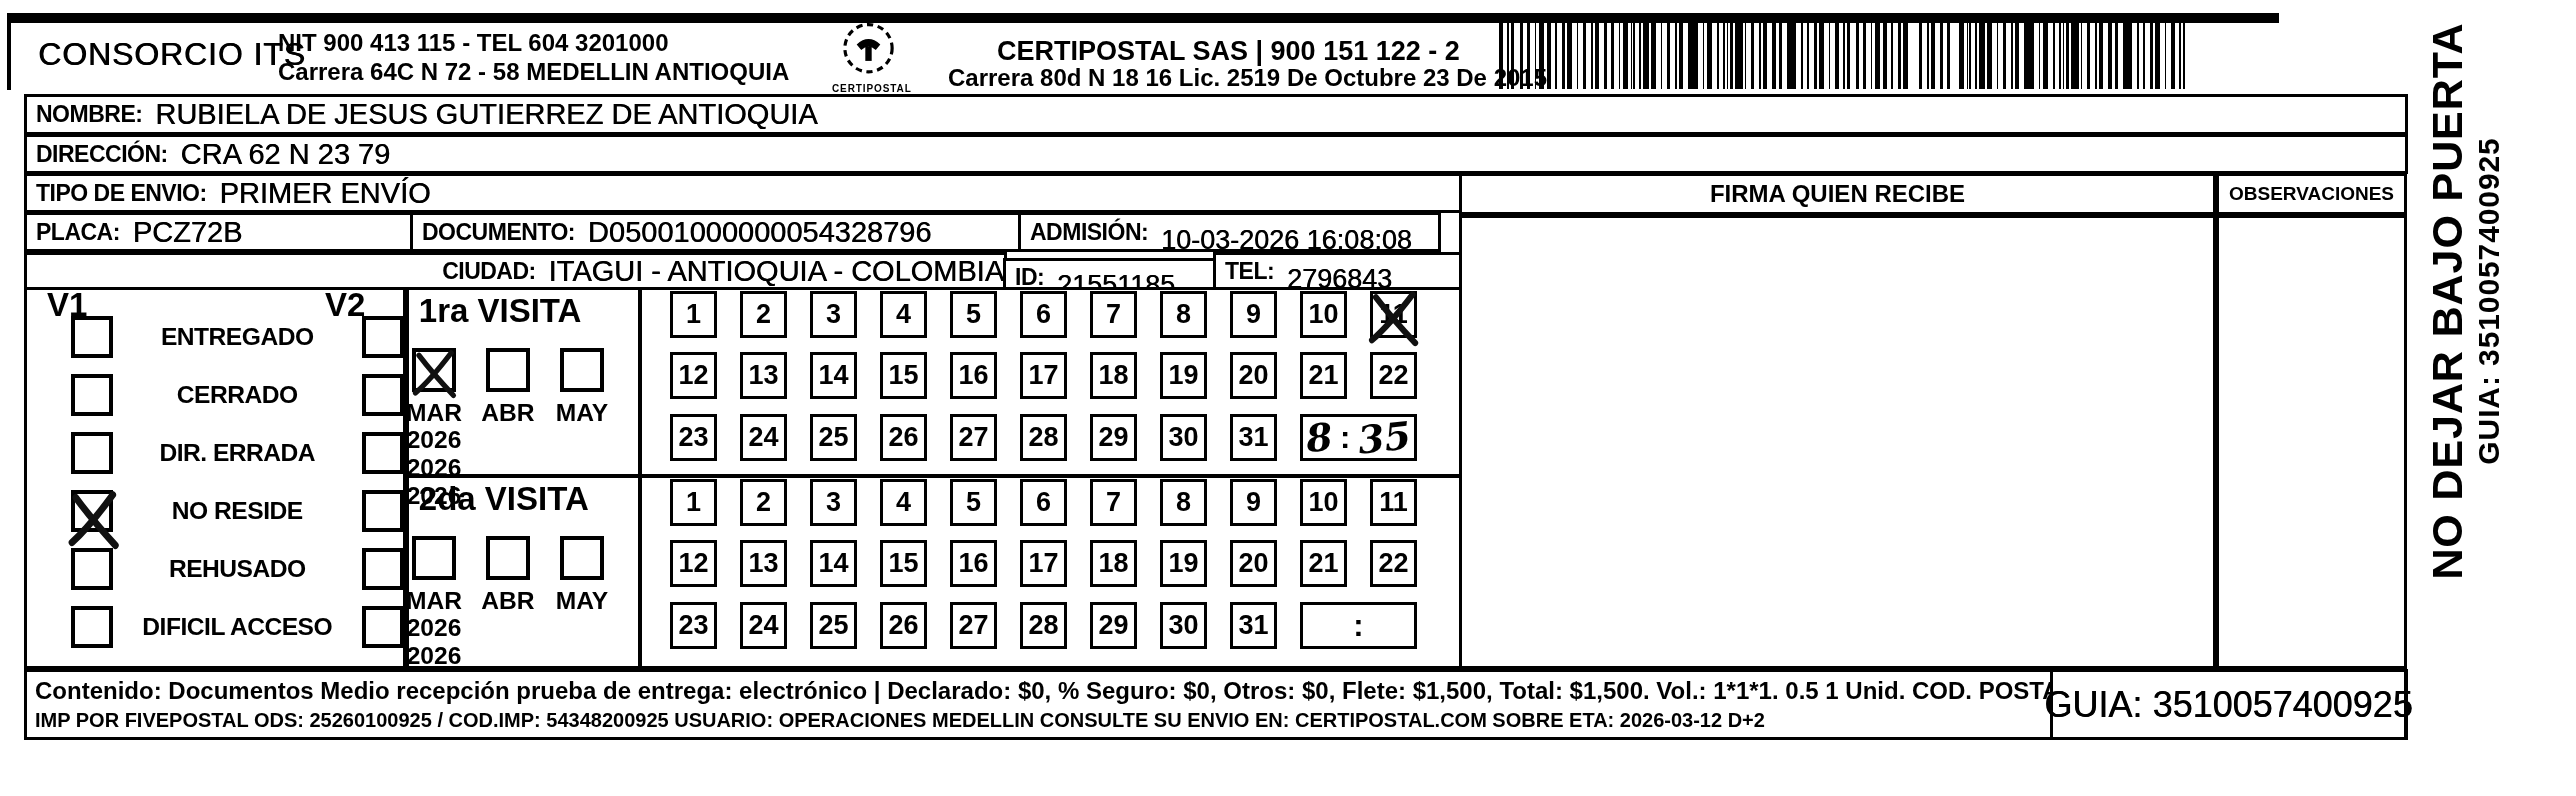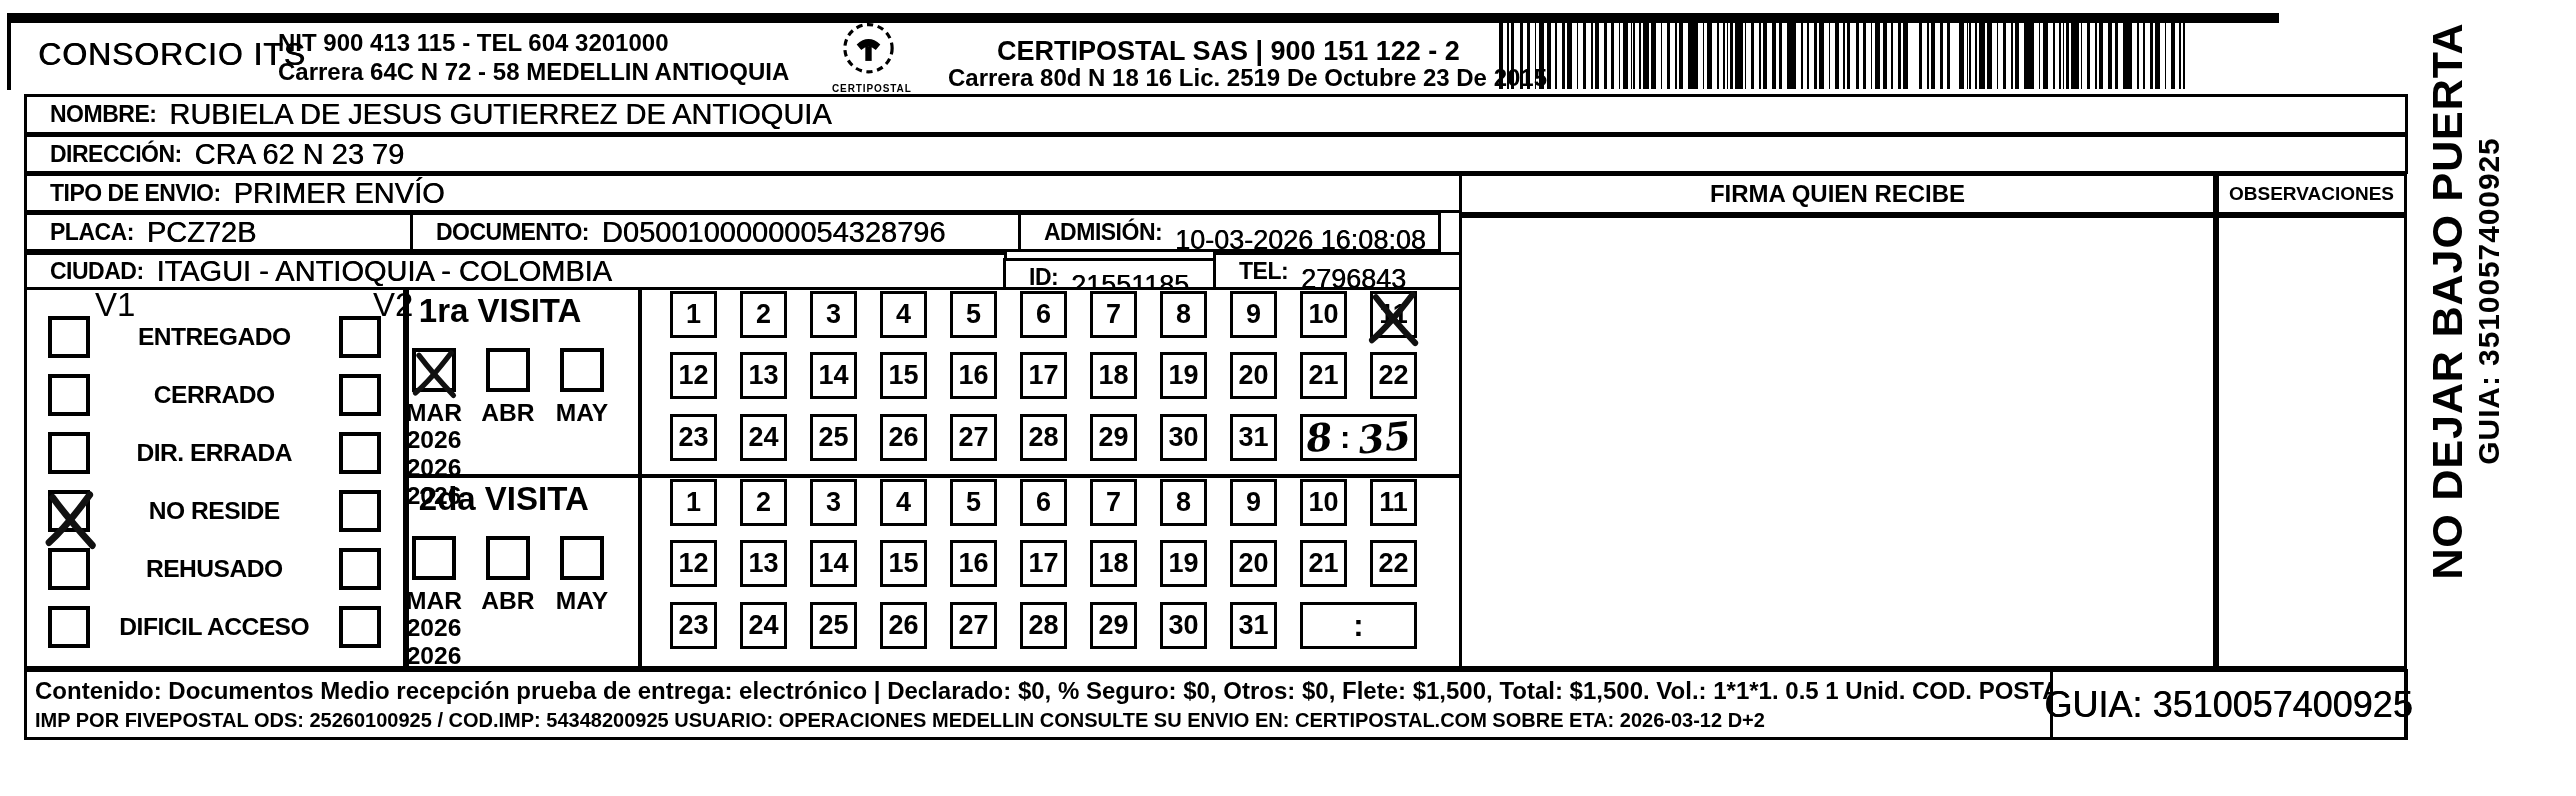--- a/index.html
+++ b/index.html
@@ -1,44 +1,44 @@
 <!DOCTYPE html>
 <html style="font-size:14.6px"><head>
 <meta charset="utf-8">
 <style>
   html,body{margin:0;padding:0;background:#fff;}
   .sheet{position:relative;width:2576px;height:797px;background:#fff;color:#000;
          font-family:"Liberation Sans", sans-serif;overflow:hidden;}
   .abs{position:absolute;}
   .box{position:absolute;border:3.6px solid #000;box-sizing:border-box;background:#fff;}
-  .frow{display:flex;align-items:center;padding-left:23px;gap:12.8px;white-space:nowrap;overflow:hidden;}
+  .frow{display:flex;align-items:center;padding-left:9px;gap:12.8px;white-space:nowrap;overflow:hidden;}
   .lbl{font-weight:bold;font-size:23px;letter-spacing:-0.5px;}
   .val{font-size:29px;text-shadow:0.5px 0 0 #000;}
   .val-sm{font-size:27px;text-shadow:0.5px 0 0 #000;margin-top:16px;}
   .topline{position:absolute;left:7.3px;top:12.8px;width:2272px;height:10px;background:#000;}
   .leftedge{position:absolute;left:7.3px;top:12.8px;width:3.6px;height:77px;background:#000;}
   .company{font-size:32px;letter-spacing:0.9px;text-shadow:0.7px 0 0 #000;white-space:nowrap;}
   .hline{font-size:24px;font-weight:bold;white-space:nowrap;}
   .provider1{font-size:27px;font-weight:bold;white-space:nowrap;}
   .provider2{font-size:24px;font-weight:bold;white-space:nowrap;}
   .logocap{font-size:10px;font-weight:bold;letter-spacing:0.9px;}
   .barcode{position:absolute;left:1499px;top:18px;width:686px;height:71px;
     background-image:
       repeating-linear-gradient(90deg,#000 0 2.7px,transparent 2.7px 8.2px,#000 8.2px 10px,transparent 10px 15.5px,#000 15.5px 16.4px,transparent 16.4px 21px),
       repeating-linear-gradient(90deg,#000 0 1.8px,transparent 1.8px 12px,#000 12px 15.5px,transparent 15.5px 28px),
       repeating-linear-gradient(90deg,#000 0 3.6px,transparent 3.6px 36px,#000 36px 37px,transparent 37px 48px);}
   .hdrcell{display:flex;align-items:center;justify-content:center;font-weight:bold;}
-  .statusrows{position:absolute;left:24px;top:290px;width:382px;height:379px;}
+  .statusrows{position:absolute;left:24px;top:290px;width:382px;height:379px;padding-left:23px;}
   .status-row{position:relative;height:58px;display:flex;align-items:center;}
   .status-row:first-child{margin-top:18px;}
   .cb{width:42px;height:42px;border:4.6px solid #000;box-sizing:border-box;position:relative;background:#fff;flex:0 0 auto;}
   .cb.v1{margin-left:24px;}
   .cb.v2{margin-right:25.5px;}
   .status-label{flex:1;text-align:center;font-size:24.6px;font-weight:bold;letter-spacing:-0.5px;}
-  .vhead{font-size:33px;font-weight:normal;margin-left:48px;}
+  .vhead{font-size:33px;font-weight:bold;}
   .vsection{position:absolute;left:406px;width:1053px;}
   .vtitle{position:absolute;left:12.8px;top:1.8px;font-size:33px;font-weight:bold;white-space:nowrap;}
   .months{position:absolute;left:6.4px;top:58px;display:flex;gap:30px;}
   .mcb{width:44px;height:44px;border:4.6px solid #000;box-sizing:border-box;position:relative;background:#fff;}
   .month-labels,.month-years{position:absolute;left:-9px;display:flex;font-size:24.6px;font-weight:bold;}
   .month-labels{top:109px;}
   .month-years{top:136px;flex-direction:column;}
   .month-labels span,.month-years span{width:74px;text-align:center;}
   .daygrid{position:absolute;left:264px;top:0.9px;display:grid;
     grid-template-columns:repeat(11,47px);column-gap:23px;grid-auto-rows:47px;row-gap:14.6px;}
@@ -116,21 +116,21 @@
   </div>
   <div class="box frow" style="left:410px;top:212px;width:633px;height:40px;">
     <span class="lbl">DOCUMENTO:</span>
     <span class="val">D05001000000054328796</span>
   </div>
   <div class="box frow" style="left:1018px;top:212px;width:423px;height:40px;">
     <span class="lbl">ADMISIÓN:</span>
     <span class="val-sm">10-03-2026 16:08:08</span>
   </div>
 
-  <div class="box frow" style="left:24px;top:252px;width:983px;height:39px;">
+  <div class="box frow" style="left:24px;top:252px;width:983px;height:39px;justify-content:flex-end;">
     <span class="lbl">CIUDAD:</span>
     <span class="val">ITAGUI - ANTIOQUIA - COLOMBIA</span>
   </div>
   <div class="box frow" style="left:1003px;top:258px;width:213px;height:39px;">
     <span class="lbl">ID:</span>
     <span class="val-sm">21551185</span>
   </div>
   <div class="box frow" style="left:1213px;top:252px;width:250px;height:39px;">
     <span class="lbl">TEL:</span>
     <span class="val-sm">2796843</span>

